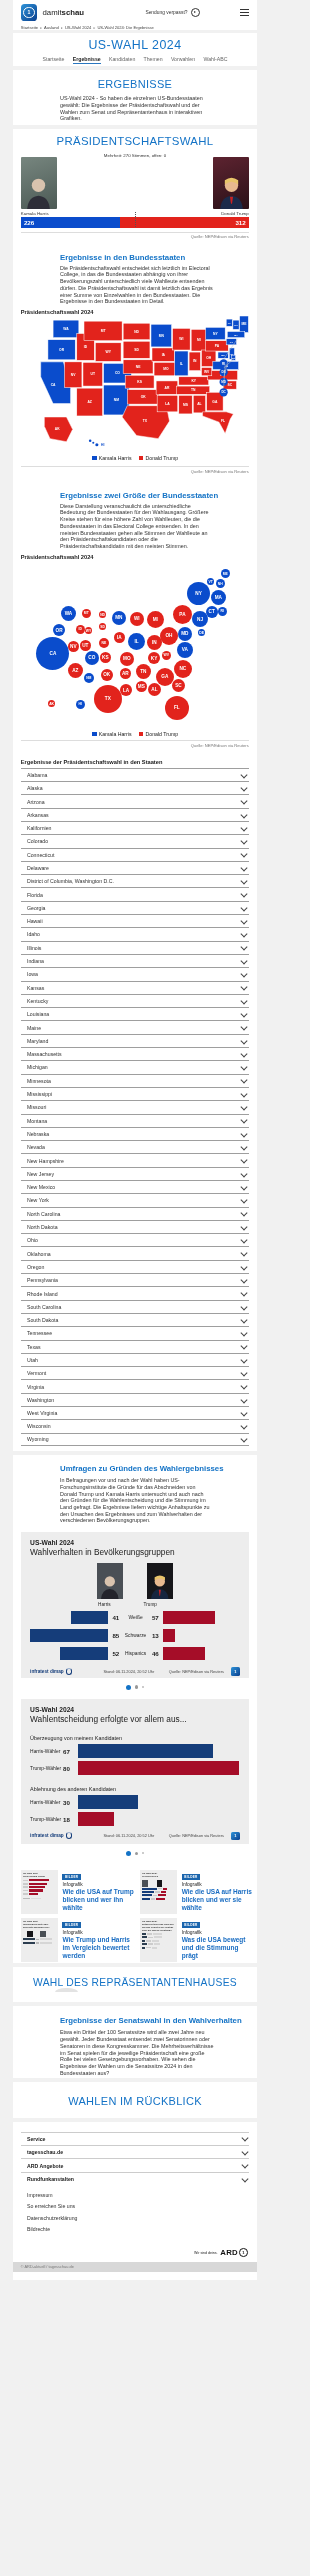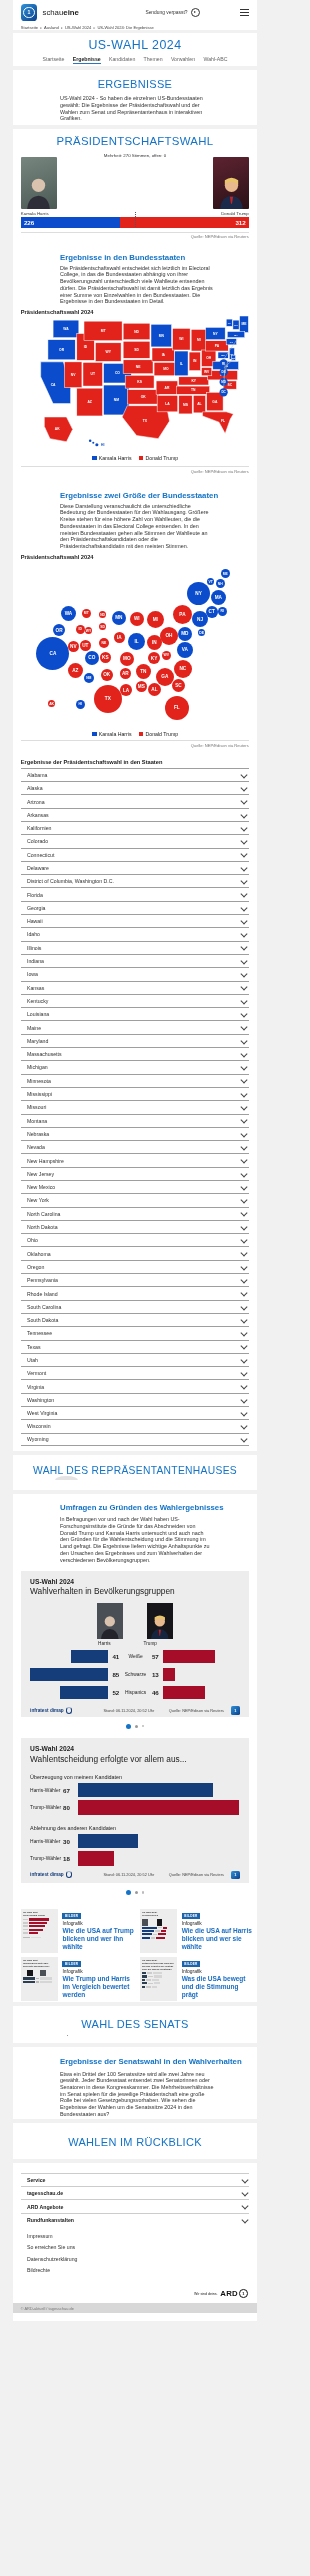--- a/index.html
+++ b/index.html
@@ -119,21 +119,21 @@
 </head>
 <body>
 
 <div class="col">
 
   <div class="card hdr">
     <div class="hdr-row">
       <div class="logo-sq">
           <div class="logo-globe">1</div>
         </div>
-      <div class="logo-word"><span>schau</span><b>eine</b></div>
+      <div class="logo-word"><span>damit</span><b>schau</b></div>
       <div class="sendung">
           <span>Sendung verpasst?</span>
           <span class="play"></span>
         </div>
       <div class="burger">
           <span></span>
           <span></span>
           <span></span>
         </div>
     </div>
@@ -580,25 +580,20 @@
           <span>Wisconsin</span>
           <span class="chev"></span>
         </div>
         <div class="acc-row">
           <span>Wyoming</span>
           <span class="chev"></span>
         </div>
       </div>
   </div>
 
-  <div class="card sec" style="height:35px;padding-top:10.3px;">
-    <h2 class="big-head" style="font-size:10.3px;">WAHL DES REPRÄSENTANTENHAUSES</h2>
-    <div class="arcstub"></div>
-  </div>
-
   <div class="card umf">
     <h3 class="blue-head">Umfragen zu Gründen des Wahlergebnisses</h3>
     <p class="para">In Befragungen vor und nach der Wahl haben US-Forschungsinstitute die Gründe für das Abschneiden von Donald Trump und Kamala Harris untersucht und auch nach den Gründen für die Wahlentscheidung und die Stimmung im Land gefragt. Die Ergebnisse liefern wichtige Anhaltspunkte zu den Ursachen des Ergebnisses und zum Wahlverhalten der verschiedenen Bevölkerungsgruppen.</p>
 
     <div class="chart-card" style="height:146px;">
       <div class="cc-title">US-Wahl 2024</div>
       <div class="cc-sub">Wahlverhalten in Bevölkerungsgruppen</div>
       <div class="cc-photos">
         <div class="cc-photo h">
             <svg width="19.6" height="27" viewBox="0 0 38 52">
@@ -811,24 +806,25 @@
           </div>
      <div>
        <span class="badge">BILDER</span>
        <div class="kicker">Infografik</div>
        <h4>Was die USA bewegt und die Stimmung prägt</h4>
      </div>
    </div>
       </div>
   </div>
 
-  <div class="card sec" style="height:37px;padding-top:12px;">
-    <h2 class="big-head" style="font-size:11px;">WAHL DES SENATS</h2>
-    <div class="tinydot"></div>
-  </div>
+  <div class="card sec" style="height:35px;padding-top:10.3px;">
+    <h2 class="big-head" style="font-size:10.3px;">WAHL DES REPRÄSENTANTENHAUSES</h2>
+    <div class="arcstub"></div>
+  </div>
+
 
   <div class="card sec" style="height:72px;padding-top:10.3px;">
     <h3 class="blue-head" style="margin-left:47px;">Ergebnisse der Senatswahl in den Wahlverhalten</h3>
     <p class="para" style="margin:4.1px 40px 0 47px;">Etwa ein Drittel der 100 Senatssitze wird alle zwei Jahre neu gewählt. Jeder Bundesstaat entsendet zwei Senatorinnen oder Senatoren in diese Kongresskammer. Die Mehrheitsverhältnisse im Senat spielen für die jeweilige Präsidentschaft eine große Rolle bei vielen Gesetzgebungsvorhaben. Wie sehen die Ergebnisse der Wahlen um die Senatssitze 2024 in den Bundesstaaten aus?</p>
   </div>
 
   <div class="card sec" style="height:36px;padding-top:12.4px;">
     <h2 class="big-head" style="font-size:11px;">WAHLEN IM RÜCKBLICK</h2>
   </div>
 

